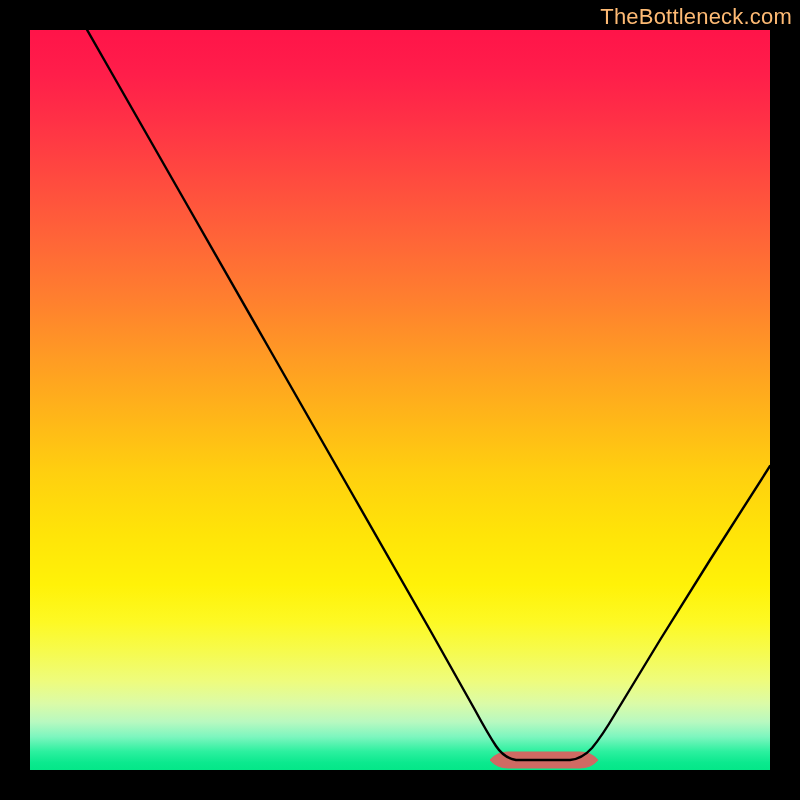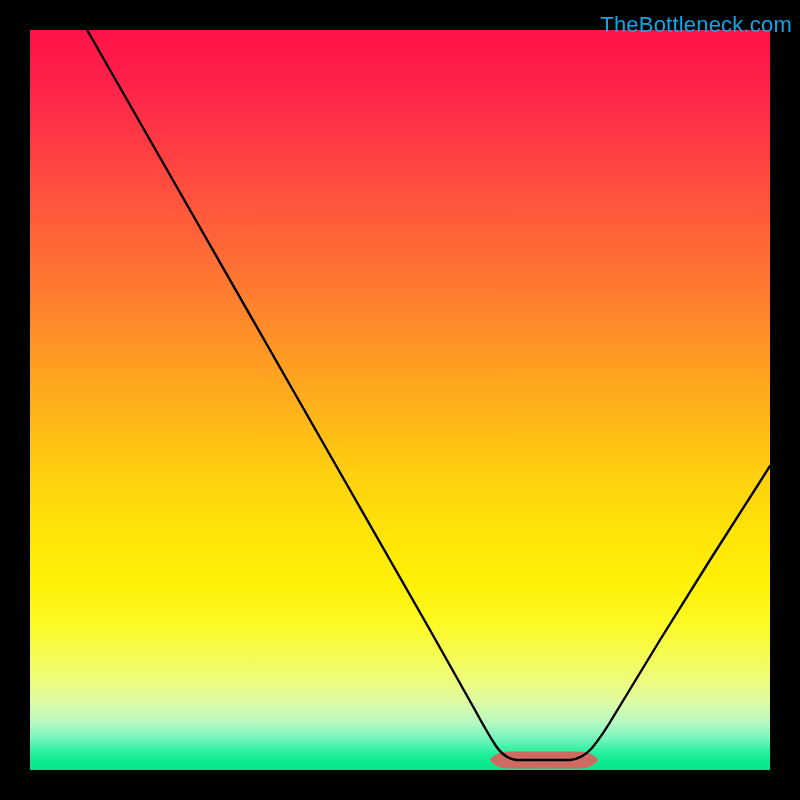--- a/index.html
+++ b/index.html
@@ -47,23 +47,23 @@
       #dbfba7 91%,
       #b8f9c0 93.5%,
       #7df6bf 95.5%,
       #2cf09f 97.5%,
       #0be98e 99%,
       #04e788 100%
     );
   }
   .watermark {
     position: absolute;
-    top: 12px;
+    top: 4px;
     right: 8px;
-    color: #0ea5e9;
+    color: #fdba74;
     font-size: 22px;
     font-weight: 500;
     letter-spacing: 0.2px;
     user-select: none;
   }
   svg.curve {
     position: absolute;
     inset: 0;
     width: 100%;
     height: 100%;

